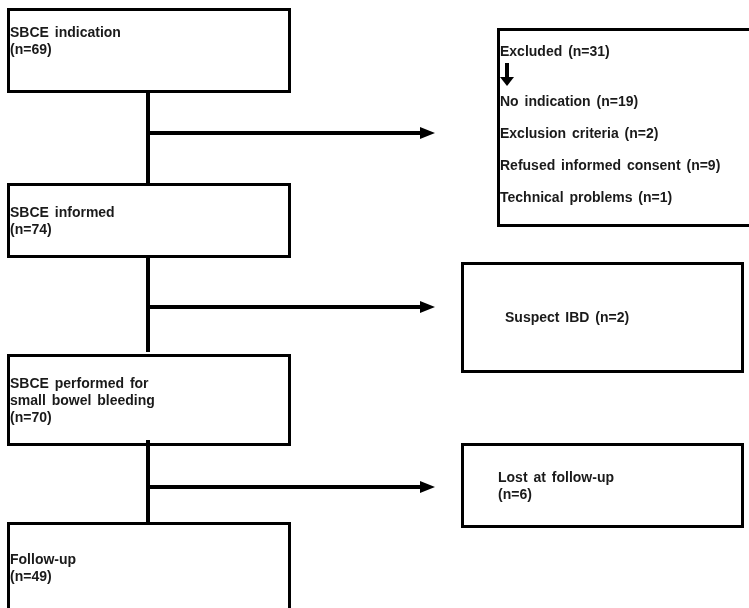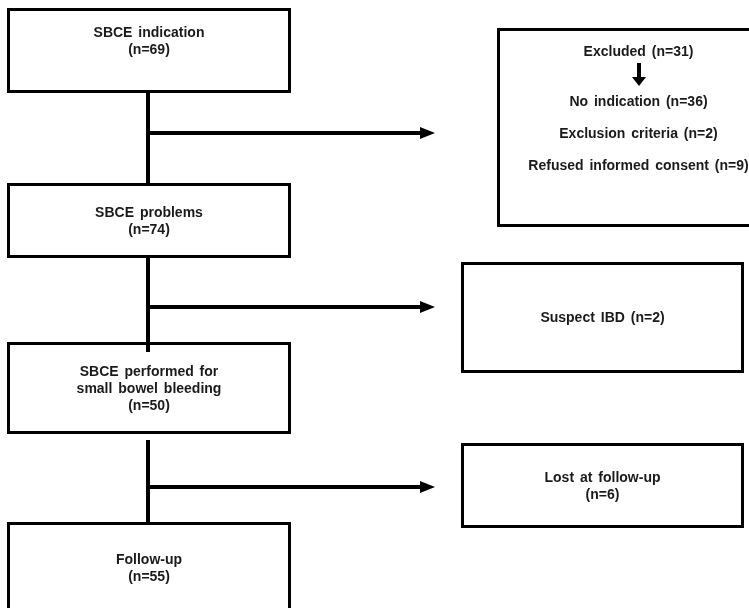--- a/index.html
+++ b/index.html
@@ -13,21 +13,21 @@
     color: #1a1a1a;
     overflow: hidden;
   }
   .box {
     position: absolute;
     box-sizing: border-box;
     border: 3px solid #000000;
     background: #ffffff;
     display: flex;
     flex-direction: column;
-    align-items: center;
+    align-items: flex-start;
     justify-content: center;
     text-align: center;
     font-size: 14px;
     line-height: 17px;
     word-spacing: 2px;
   }
   .left-box  { left: 7px;   width: 284px; }
   .right-box { left: 461px; width: 283px; }
   .vline {
     position: absolute;
@@ -72,51 +72,52 @@
 <body>
 
 <div class="canvas">
 
   <div class="box left-box" style="top:8px; height:85px; justify-content:flex-start; padding-top:13px;">
     <div>SBCE indication</div>
     <div>(n=69)</div>
   </div>
 
   <div class="box left-box" style="top:183px; height:75px;">
-    <div>SBCE problems</div>
+    <div>SBCE informed</div>
     <div>(n=74)</div>
   </div>
 
-  <div class="box left-box" style="top:342px; height:92px;">
+  <div class="box left-box" style="top:354px; height:92px;">
     <div>SBCE performed for</div>
     <div>small bowel bleeding</div>
-    <div>(n=50)</div>
+    <div>(n=70)</div>
   </div>
 
   <div class="box left-box" style="top:522px; height:92px;">
     <div>Follow-up</div>
-    <div>(n=55)</div>
+    <div>(n=49)</div>
   </div>
 
   <div class="box right-box" style="top:28px; height:199px; justify-content:flex-start; padding-top:12px;margin-left:36px;">
     <div>Excluded (n=31)</div>
     <div class="down-arrow">
       <div class="da-shaft"></div>
       <div class="da-head"></div>
     </div>
-    <div class="item item-first">No indication (n=36)</div>
+    <div class="item item-first">No indication (n=19)</div>
     <div class="item">Exclusion criteria (n=2)</div>
     <div class="item">Refused informed consent (n=9)</div>
+    <div class="item">Technical problems (n=1)</div>
   </div>
 
-  <div class="box right-box" style="top:262px; height:111px;">
+  <div class="box right-box" style="top:262px; height:111px;padding-left:41px;">
     <div>Suspect IBD (n=2)</div>
   </div>
 
-  <div class="box right-box" style="top:443px; height:85px;">
+  <div class="box right-box" style="top:443px; height:85px;padding-left:34px;">
     <div>Lost at follow-up</div>
     <div>(n=6)</div>
   </div>
 
   <div class="vline" style="top:90px;  height:96px;"></div>
   <div class="vline" style="top:256px; height:96px;"></div>
   <div class="vline" style="top:440px; height:84px;"></div>
 
   <div class="hline" style="top:131px;"></div>
   <div class="arrowhead" style="top:127px;"></div>

